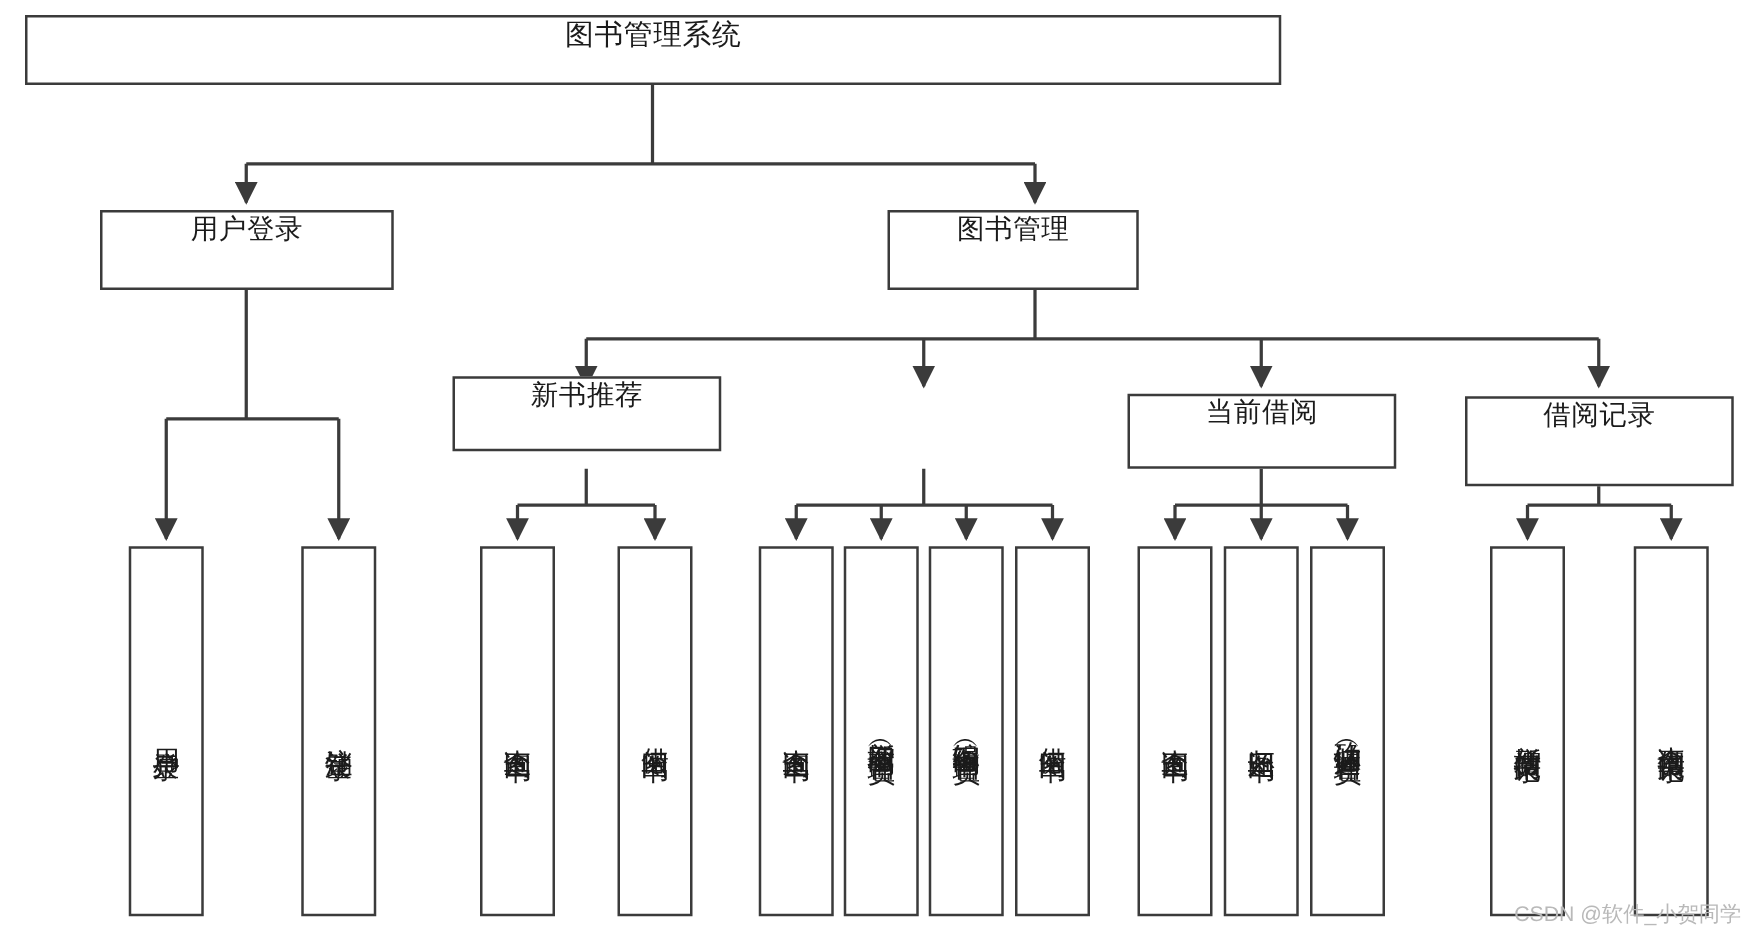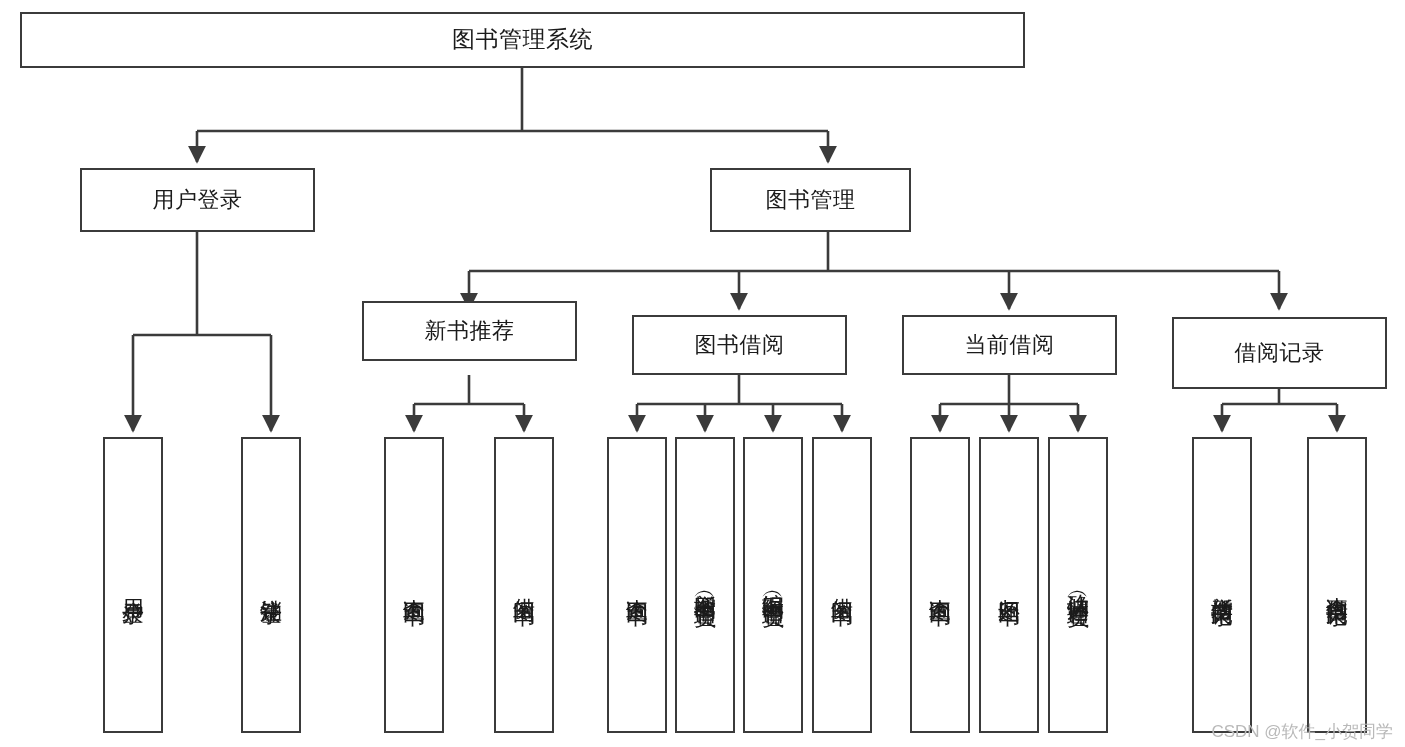--- a/index.html
+++ b/index.html
@@ -25,21 +25,21 @@
     width: 1405px;
     height: 747px;
     pointer-events: none;
   }
   .node {
     position: absolute;
     box-sizing: border-box;
     background: #ffffff;
     border: 2px solid #3b3b3b;
     display: flex;
-    align-items: center;
+    align-items: flex-start;
     justify-content: center;
     color: #1b1b1b;
     z-index: 3;
   }
   .node .lbl {
     display: block;
     text-align: center;
     line-height: 1.18;
     white-space: nowrap;
   }
@@ -141,23 +141,20 @@
   <div class="node horiz" style="left:80px; top:168px; width:235px; height:64px;">
     <span class="lbl">用户登录</span>
   </div>
   <div class="node horiz" style="left:710px; top:168px; width:201px; height:64px;">
     <span class="lbl">图书管理</span>
   </div>
 
   <div class="node horiz" style="left:362px; top:301px; width:215px; height:60px;">
     <span class="lbl">新书推荐</span>
   </div>
-  <div class="node horiz" style="left:632px; top:315px; width:215px; height:60px;">
-    <span class="lbl">图书借阅</span>
-  </div>
   <div class="node horiz" style="left:902px; top:315px; width:215px; height:60px;">
     <span class="lbl">当前借阅</span>
   </div>
   <div class="node horiz" style="left:1172px; top:317px; width:215px; height:72px;">
     <span class="lbl">借阅记录</span>
   </div>
 
   <div class="node vert" style="left:103px; top:437px; width:60px; height:296px;">
     <span class="lbl">用户登录</span>
   </div>

